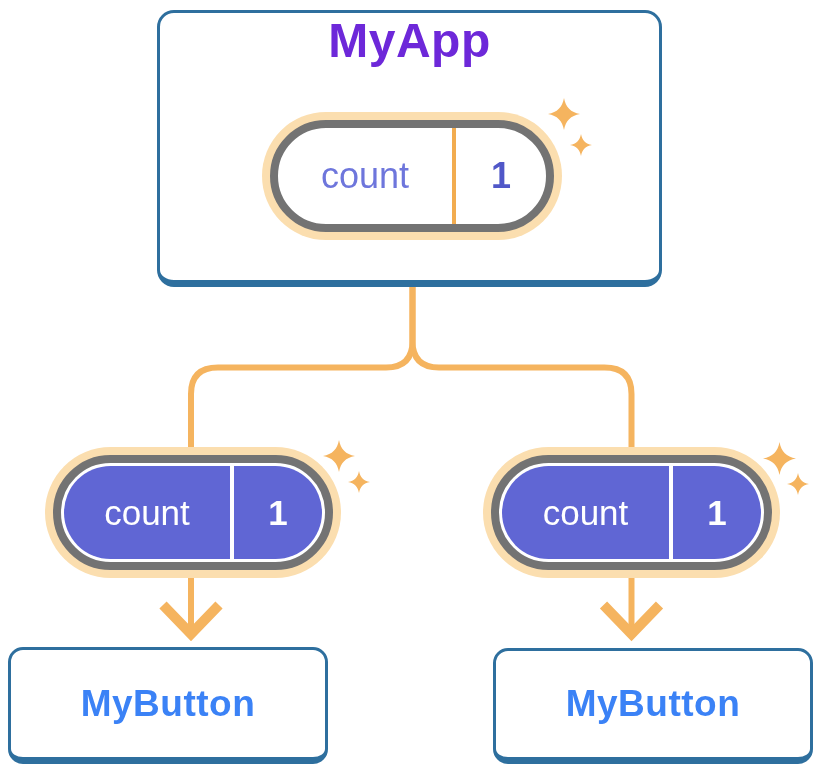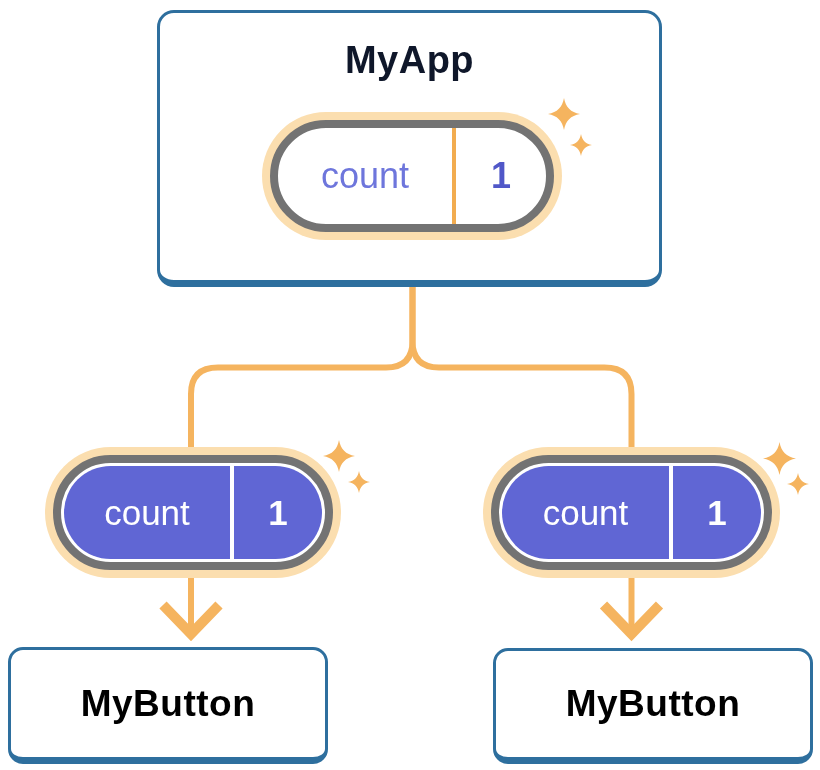--- a/index.html
+++ b/index.html
@@ -12,26 +12,26 @@
   .chevron { stroke:#F5B45F; stroke-width:10; fill:none; stroke-linejoin:miter; stroke-linecap:butt; }
   .sparkle-shape { fill:#F5B45F; }
 
   .card {
     position:absolute; box-sizing:border-box; background:#ffffff;
     border:3px solid #2E6F9E; border-bottom-width:7px; z-index:2;
   }
   .card.root  { left:157px; top:10px;  width:505px; height:277px; border-radius:17px; }
   .card.child { width:320px; height:117px; border-radius:15px;
                 display:flex; align-items:center; justify-content:center;
-                font-size:37px; font-weight:600; color:#000000; letter-spacing:0.5px; }
+                font-size:37px; font-weight:600; color:#3b82f6; letter-spacing:0.5px; }
   #child-left  { left:8px;   top:647px; }
   #child-right { left:493px; top:648px; height:116px; }
 
-  .card-title { margin-top:26px; text-align:center; font-size:38px; font-weight:600;
-                color:#0f172a; letter-spacing:0.5px; }
+  .card-title { text-align:center; font-size:48px; font-weight:600;
+                color:#6d28d9; letter-spacing:0.5px; }
 
   .pill { position:absolute; background:#FBDEAF; box-sizing:border-box; z-index:3; padding:8px; }
   .pill-ring { width:100%; height:100%; box-sizing:border-box; border:8px solid #737373;
                background:#ffffff; display:flex; align-items:stretch; overflow:hidden; }
 
   .pill.light { left:262px; top:112px; width:300px; height:128px; border-radius:64px; }
   .pill.light .pill-ring { border-radius:56px; }
   .pill.light .seg.name  { flex:1; display:flex; align-items:center; justify-content:center;
                            font-size:36px; color:#6E76DC; }
   .pill.light .divider   { width:4px; background:#F2AC50; }

